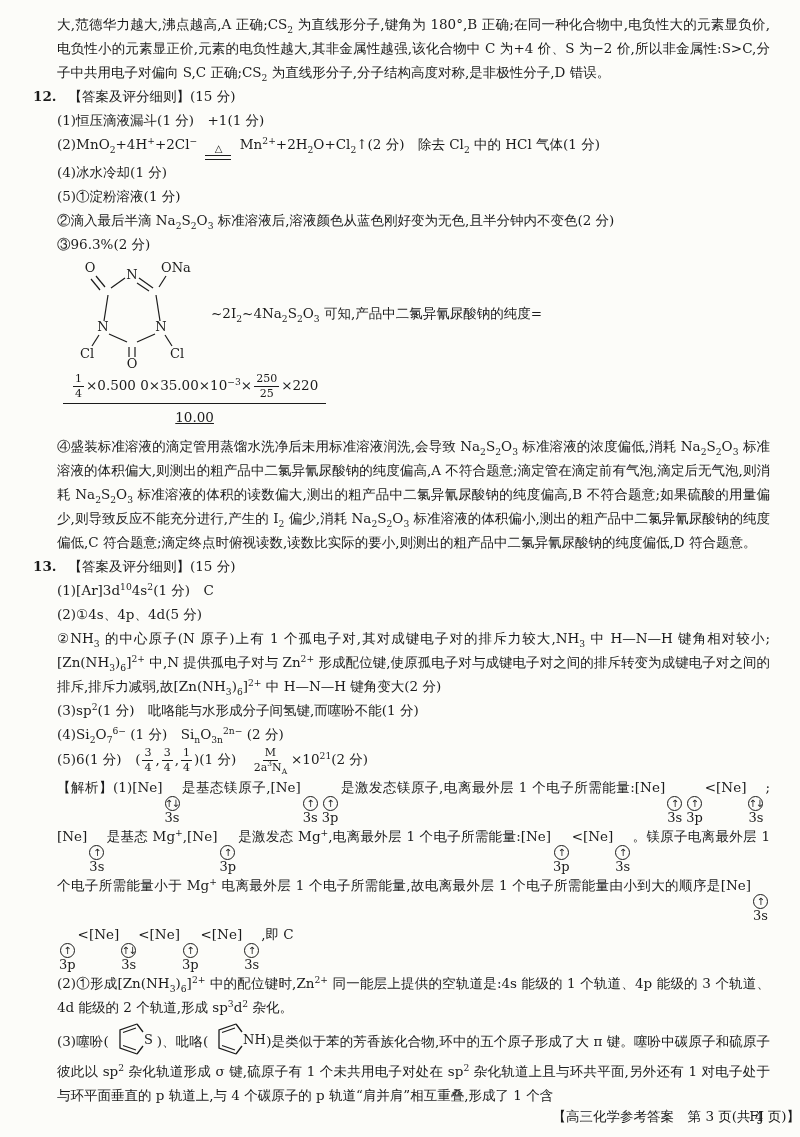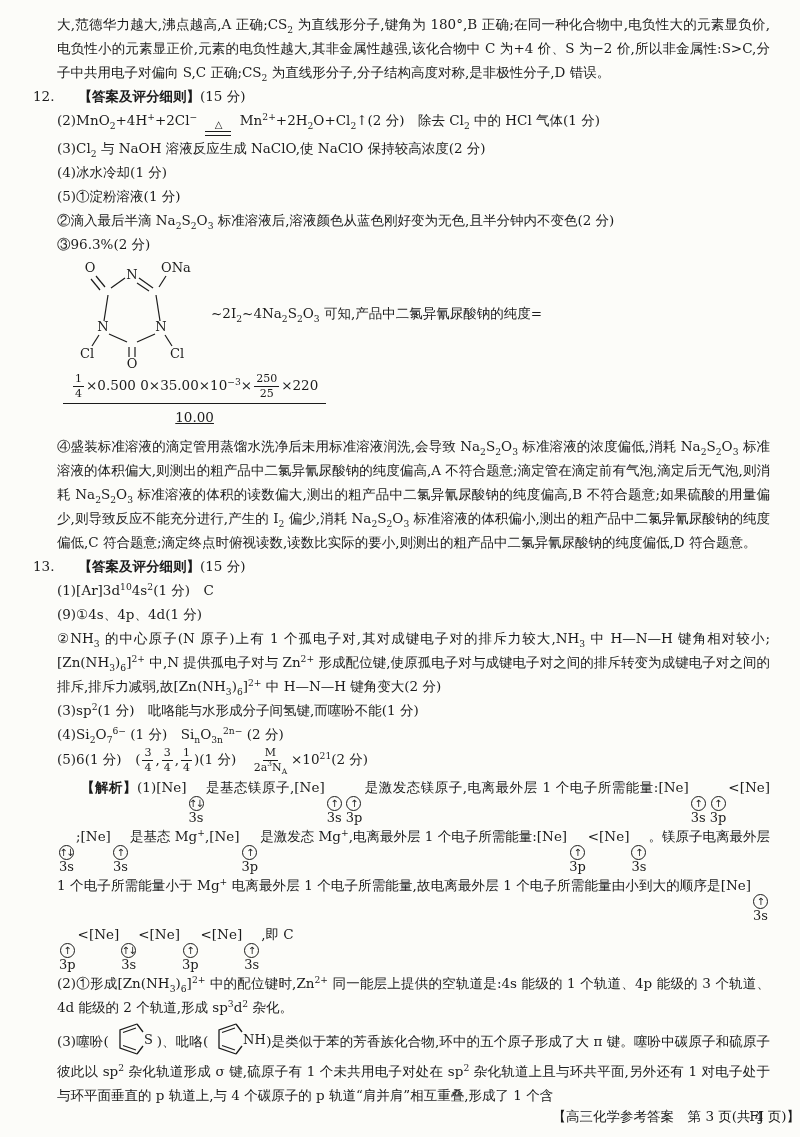--- a/index.html
+++ b/index.html
@@ -5,23 +5,23 @@
   html,body{margin:0;padding:0;background:#e8e8e6;}
   .page{
     width:800px;height:1137px;box-sizing:border-box;margin:0 auto;
     background:#fcfcf9;color:#1b1b1b;
     font-family:"DejaVu Serif","Liberation Serif",serif;
     font-size:13.5px;line-height:24px;
     padding:12px 30px 4px 57px;position:relative;overflow:hidden;
   }
   p{margin:0;}
   .para{text-align:justify;}
-  .bold{font-weight:bold;margin-left:24px;}
+  .bold{font-weight:normal;}
   .qheader{margin-left:-24px;}
-  .qnum{font-weight:normal;margin-right:0;}
+  .qnum{font-weight:bold;margin-right:12px;}
   sub,sup{font-size:68%;line-height:0;}
   
   .eqd{display:inline-flex;flex-direction:column;align-items:center;vertical-align:-3px;margin:0 4px;line-height:normal;}
   .eqd-t{font-size:10px;line-height:10px;}
   .eqd-b{width:26px;height:5px;border-top:1.2px solid #1b1b1b;border-bottom:1.2px solid #1b1b1b;box-sizing:border-box;margin-top:1px;}
   
   .orb{display:inline-flex;flex-direction:column;align-items:center;vertical-align:-15px;margin:0 2px;line-height:normal;}
   .orb-c{width:15px;height:15px;border:1.1px solid #1b1b1b;border-radius:50%;display:flex;align-items:center;justify-content:center;font-size:10px;letter-spacing:-1.5px;padding-right:1px;box-sizing:border-box;font-family:"DejaVu Sans",sans-serif;}
   .orb-l{font-size:13px;line-height:12px;margin-top:1px;}
   
@@ -42,25 +42,25 @@
 </style>
 </head>
 <body>
 
 <div class="page">
 
   <p class="para">大,范德华力越大,沸点越高,A 正确;CS<sub>2</sub> 为直线形分子,键角为 180°,B 正确;在同一种化合物中,电负性大的元素显负价,电负性小的元素显正价,元素的电负性越大,其非金属性越强,该化合物中 C 为+4 价、S 为−2 价,所以非金属性:S&gt;C,分子中共用电子对偏向 S,C 正确;CS<sub>2</sub> 为直线形分子,分子结构高度对称,是非极性分子,D 错误。</p>
 
   <div>
     <p class="qheader"><span class="qnum">12.</span><span class="bold">【答案及评分细则】</span><span>(15 分)</span></p>
+    <p class="item">(1)恒压滴液漏斗(1 分)　+1(1 分)</p>
     <p class="item">(2)MnO<sub>2</sub>+4H<sup>+</sup>+2Cl<sup>−</sup> <span class="eqd">
           <span class="eqd-t">△</span>
           <span class="eqd-b"></span>
         </span> Mn<sup>2+</sup>+2H<sub>2</sub>O+Cl<sub>2</sub>↑(2 分)　除去 Cl<sub>2</sub> 中的 HCl 气体(1 分)</p>
-    <p class="item">(3)Cl<sub>2</sub> 与 NaOH 溶液反应生成 NaClO,使 NaClO 保持较高浓度(2 分)</p>
     <p class="item">(4)冰水冷却(1 分)</p>
     <p class="item">(5)①淀粉溶液(1 分)</p>
     <p class="item">②滴入最后半滴 Na<sub>2</sub>S<sub>2</sub>O<sub>3</sub> 标准溶液后,溶液颜色从蓝色刚好变为无色,且半分钟内不变色(2 分)</p>
     <p class="item">③96.3%(2 分)</p>
   </div>
 
   <div>
     <div class="relation-row">
       <svg class="structsvg" width="150" height="112" viewBox="0 0 150 112">
 
@@ -104,21 +104,21 @@
         <span class="bf-den">10.00</span>
       </span>
     </div>
 
     <p class="para">④盛装标准溶液的滴定管用蒸馏水洗净后未用标准溶液润洗,会导致 Na<sub>2</sub>S<sub>2</sub>O<sub>3</sub> 标准溶液的浓度偏低,消耗 Na<sub>2</sub>S<sub>2</sub>O<sub>3</sub> 标准溶液的体积偏大,则测出的粗产品中二氯异氰尿酸钠的纯度偏高,A 不符合题意;滴定管在滴定前有气泡,滴定后无气泡,则消耗 Na<sub>2</sub>S<sub>2</sub>O<sub>3</sub> 标准溶液的体积的读数偏大,测出的粗产品中二氯异氰尿酸钠的纯度偏高,B 不符合题意;如果硫酸的用量偏少,则导致反应不能充分进行,产生的 I<sub>2</sub> 偏少,消耗 Na<sub>2</sub>S<sub>2</sub>O<sub>3</sub> 标准溶液的体积偏小,测出的粗产品中二氯异氰尿酸钠的纯度偏低,C 符合题意;滴定终点时俯视读数,读数比实际的要小,则测出的粗产品中二氯异氰尿酸钠的纯度偏低,D 符合题意。</p>
   </div>
 
   <div>
     <p class="qheader"><span class="qnum">13.</span><span class="bold">【答案及评分细则】</span><span>(15 分)</span></p>
     <p class="item">(1)[Ar]3d<sup>10</sup>4s<sup>2</sup>(1 分)　C</p>
-    <p class="item">(9)①4s、4p、4d(1 分)</p>
+    <p class="item">(2)①4s、4p、4d(5 分)</p>
     <p class="item para">②NH<sub>3</sub> 的中心原子(N 原子)上有 1 个孤电子对,其对成键电子对的排斥力较大,NH<sub>3</sub> 中 H—N—H 键角相对较小;[Zn(NH<sub>3</sub>)<sub>6</sub>]<sup>2+</sup> 中,N 提供孤电子对与 Zn<sup>2+</sup> 形成配位键,使原孤电子对与成键电子对之间的排斥转变为成键电子对之间的排斥,排斥力减弱,故[Zn(NH<sub>3</sub>)<sub>6</sub>]<sup>2+</sup> 中 H—N—H 键角变大(2 分)</p>
     <p class="item">(3)sp<sup>2</sup>(1 分)　吡咯能与水形成分子间氢键,而噻吩不能(1 分)</p>
     <p class="item">(4)Si<sub>2</sub>O<sub>7</sub><sup>6−</sup> (1 分)　Si<sub>n</sub>O<sub>3n</sub><sup>2n−</sup> (2 分)</p>
     <p class="item">(5)6(1 分)　(<span class="vfrac">
           <span class="vfrac-n">3</span>
           <span class="vfrac-d">4</span>
         </span>,<span class="vfrac">
           <span class="vfrac-n">3</span>
           <span class="vfrac-d">4</span>
         </span>,<span class="vfrac">

